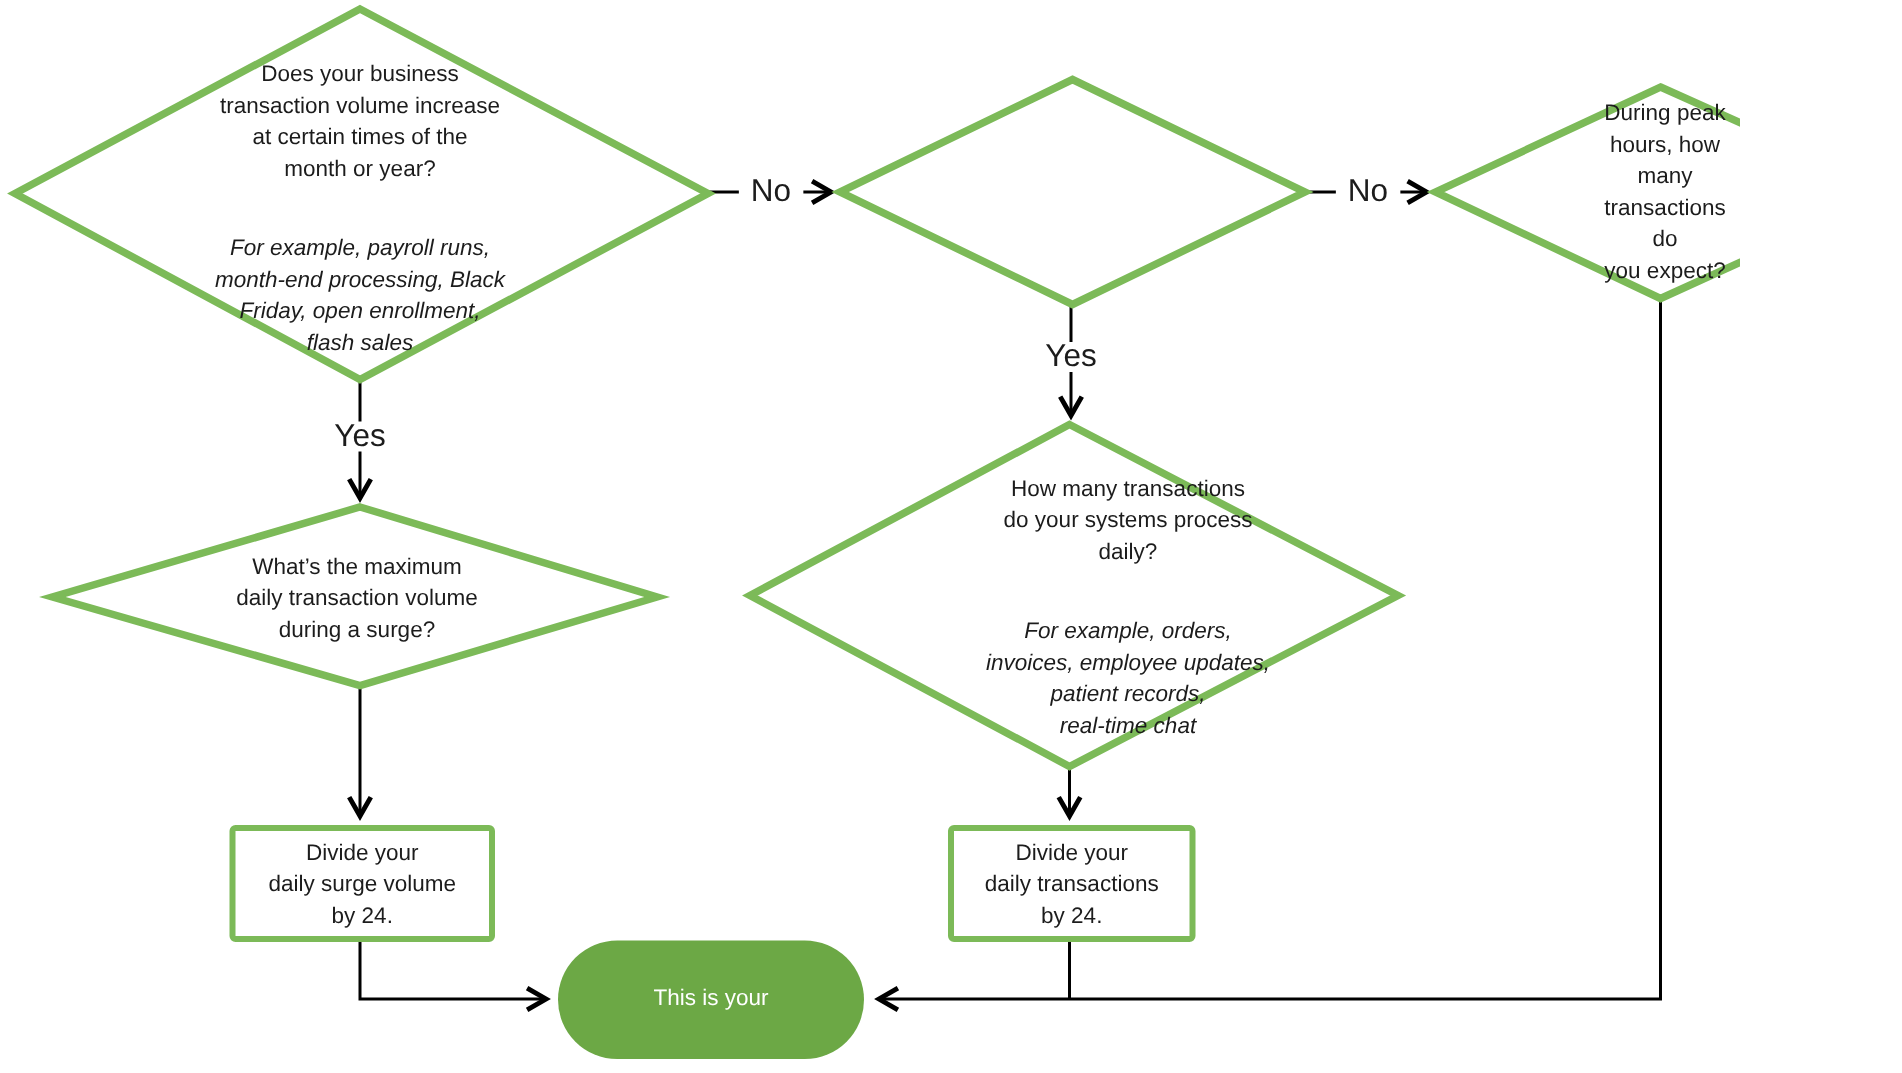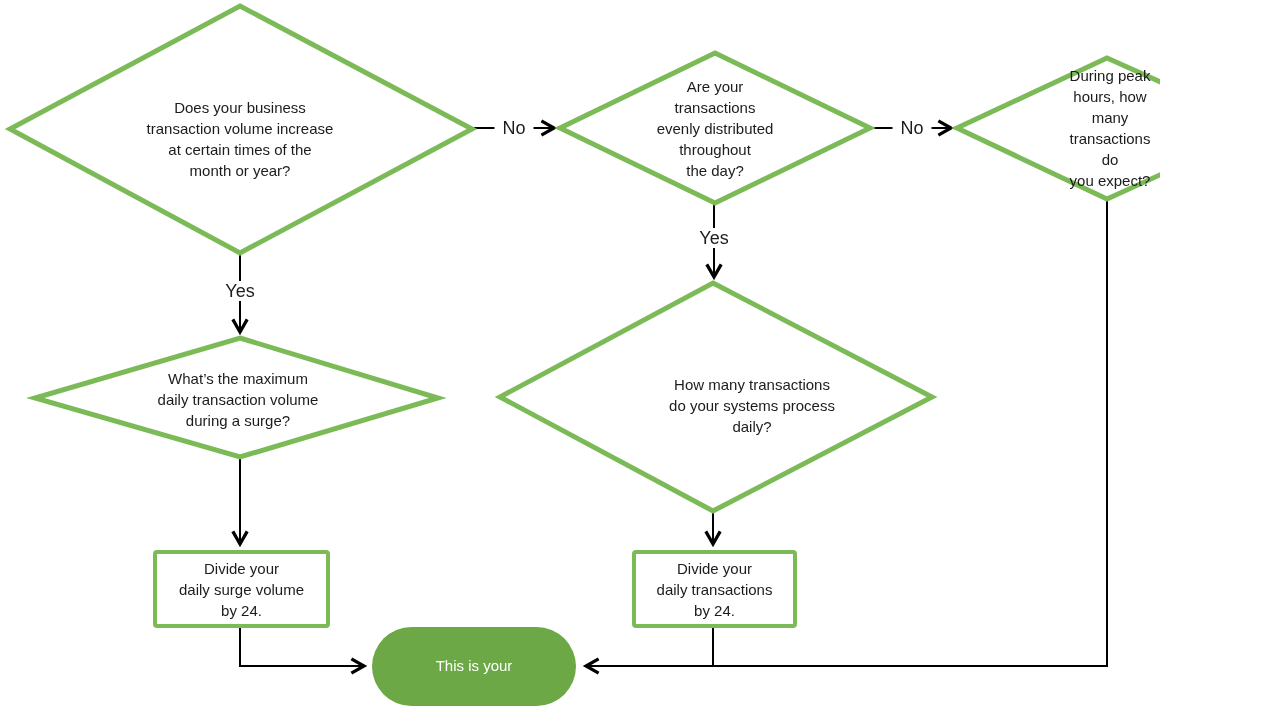--- a/index.html
+++ b/index.html
@@ -47,21 +47,21 @@
     display: block;
     font-style: italic;
     margin-top: 11px;
     white-space: pre-line;
   }
   .edge-label {
     position: absolute;
     transform: translate(-50%, -50%);
     background: var(--background);
     padding: 1px 8px;
-    font-size: 18px;
+    font-size: 21px;
     line-height: 18px;
   }
   .process {
     position: absolute;
     background: #ffffff;
     border: 4px solid var(--shape-stroke);
     border-radius: 4px;
     display: flex;
     align-items: center;
     justify-content: center;
@@ -113,47 +113,48 @@
     <polygon class="diamond" points="1107,58 1263,128 1107,199 957,128"></polygon>
     <polygon class="diamond" points="240,338 438,398 240,457 35,398"></polygon>
     <polygon class="diamond" points="713,283 932,397 713,511 500,397"></polygon>
   </svg>
 
   <div class="node-text" style="left:240px; top:139px;">
     <span class="question">Does your business
 transaction volume increase
 at certain times of the
 month or year?</span>
+    <span class="example">For example, payroll runs,
+month-end processing, Black
+Friday, open enrollment,
+flash sales</span>
   </div>
 
-  <div class="node-text" style="left:715px; top:128px;">
-    <span class="question">Are your
-transactions
-evenly distributed
-throughout
-the day?</span>
-  </div>
 
   <div class="node-text" style="left:1110px; top:128px;">
     <span class="question">During peak
 hours, how many
 transactions do
 you expect?</span>
   </div>
 
   <div class="node-text" style="left:238px; top:399px;">
     <span class="question">What’s the maximum
 daily transaction volume
 during a surge?</span>
   </div>
 
   <div class="node-text" style="left:752px; top:405px;">
     <span class="question">How many transactions
 do your systems process
 daily?</span>
+    <span class="example">For example, orders,
+invoices, employee updates,
+patient records,
+real-time chat</span>
   </div>
 
   <div class="process" style="left:153px; top:550px; width:177px; height:78px;">Divide your
 daily surge volume
 by 24.</div>
 
   <div class="process" style="left:632px; top:550px; width:165px; height:78px;">Divide your
 daily transactions
 by 24.</div>
 

